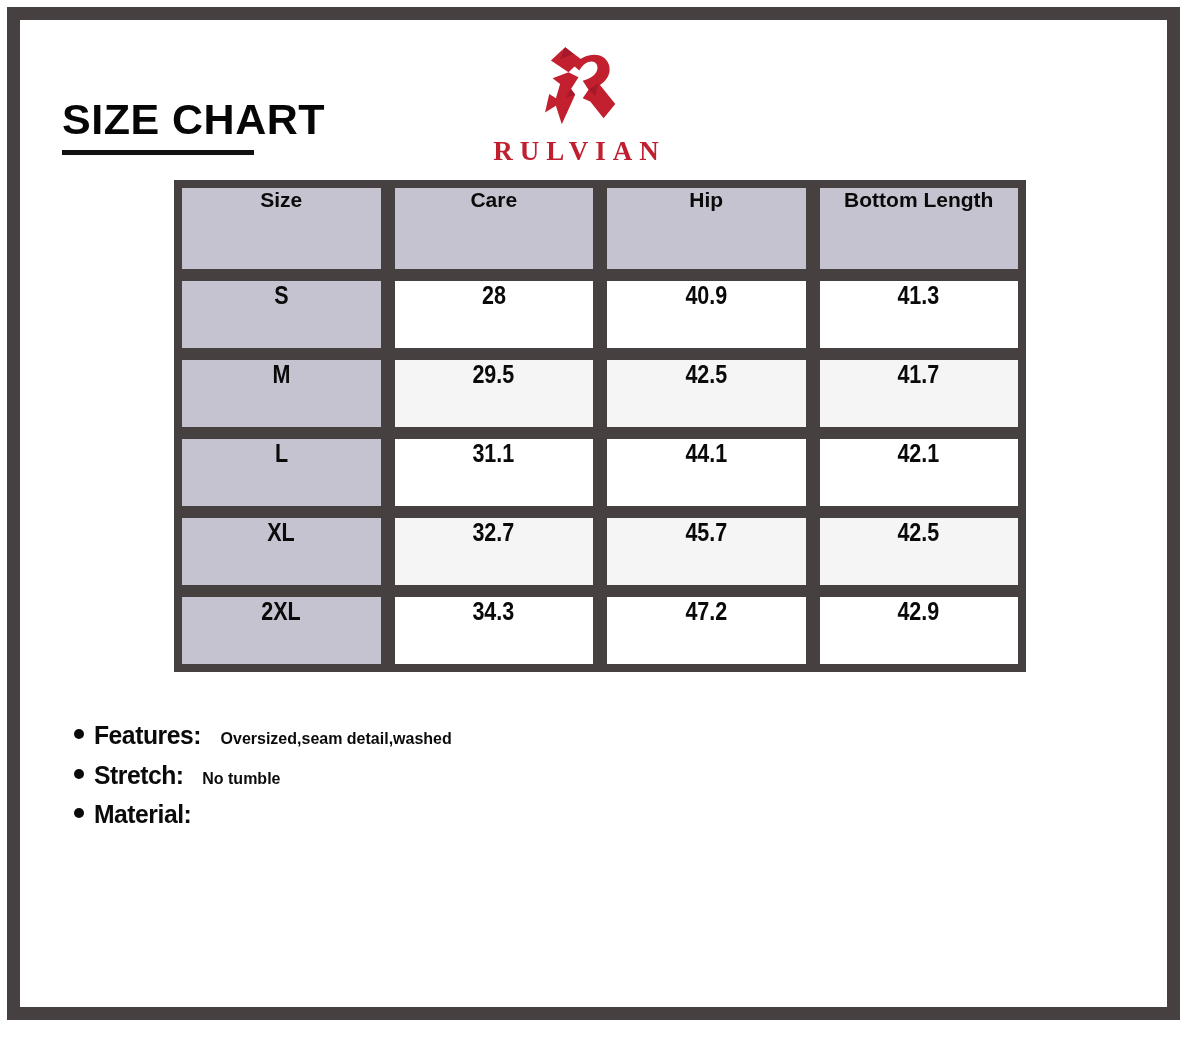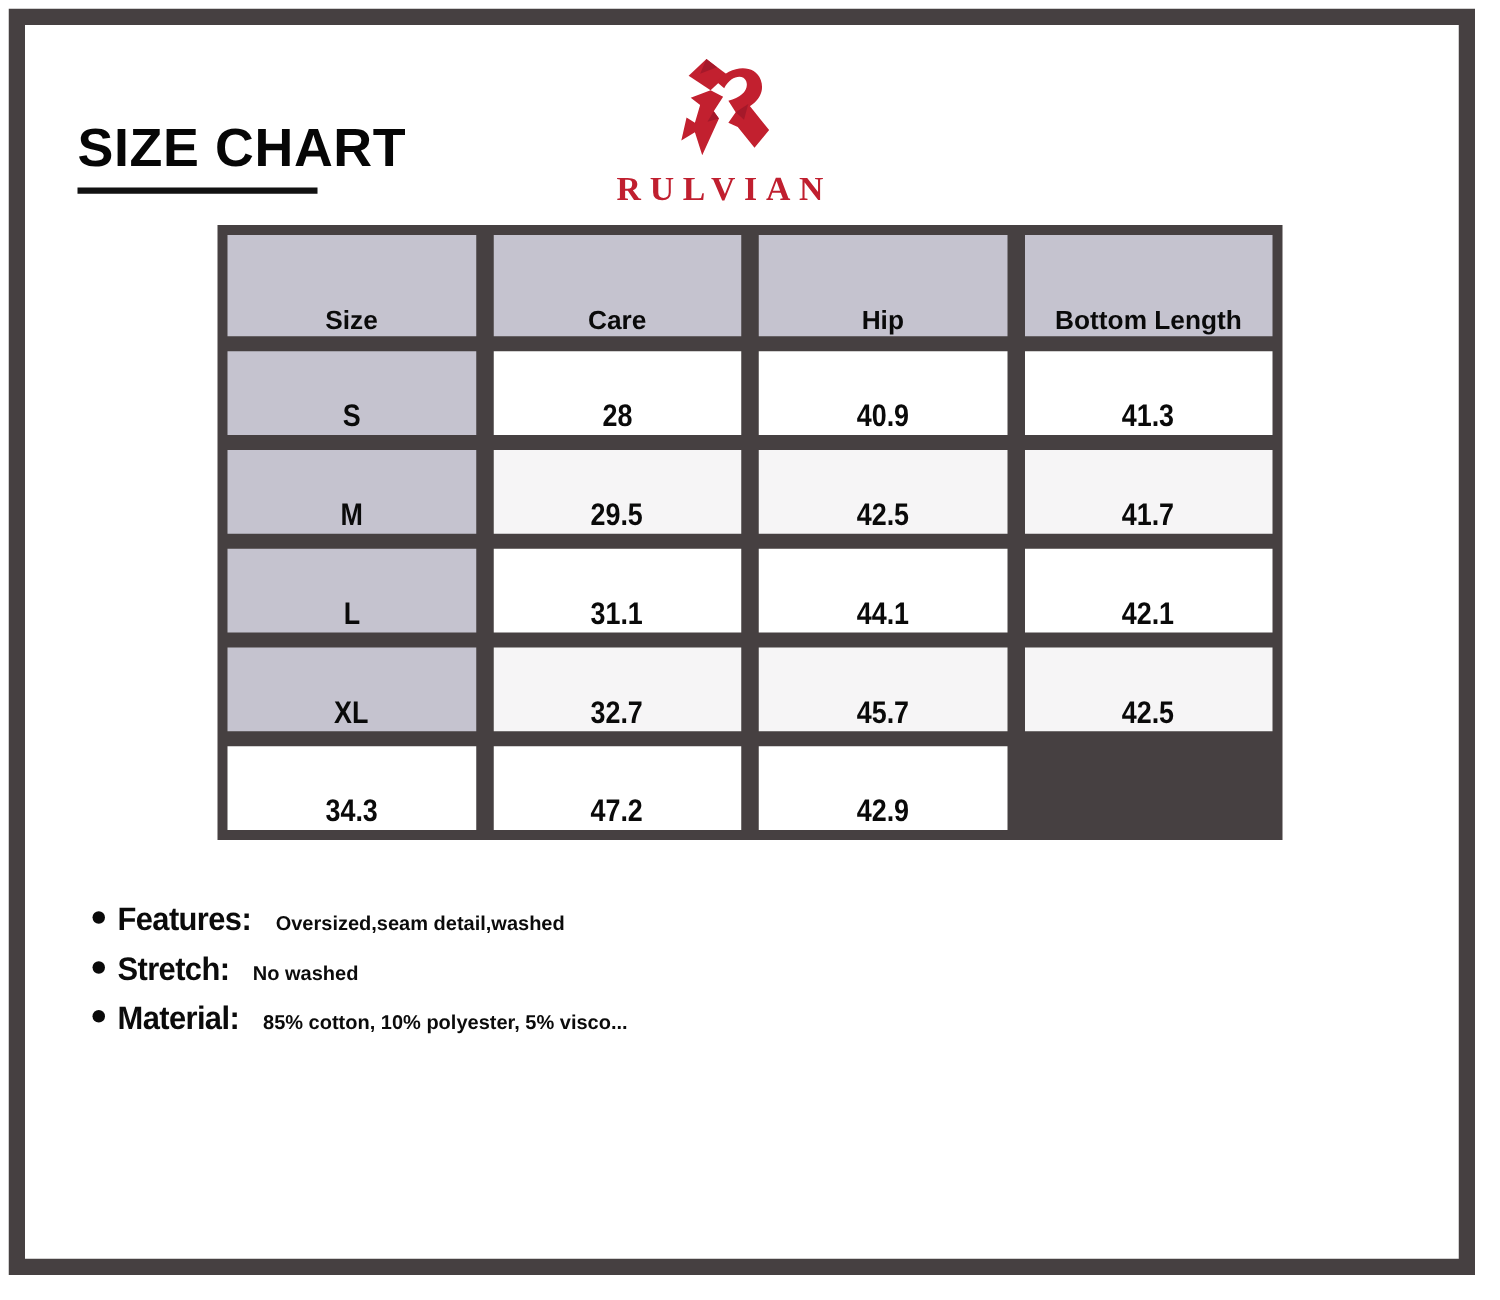--- a/index.html
+++ b/index.html
@@ -14,21 +14,21 @@
   
   .logo{position:absolute;left:426px;top:34px;width:300px;text-align:center;}
   .logo svg{display:block;margin:0 auto;}
   .brand{margin-top:2px;font-family:"Liberation Serif",serif;font-weight:700;
          font-size:27px;letter-spacing:7px;padding-left:7px;color:#c01f2f;}
   
   .size-table{position:absolute;left:174px;top:180px;width:852px;height:492px;
       box-sizing:border-box;background:#464041;padding:8px;
       display:grid;grid-template-columns:repeat(4,1fr);
       grid-template-rows:81px repeat(5,67px);row-gap:12px;column-gap:14px;}
-  .cell{display:flex;align-items:flex-end;justify-content:center;background:#fff;}
+  .cell{display:flex;align-items:flex-start;justify-content:center;background:#fff;}
   .cell.head,.cell.sizecol{background:#c5c3cf;}
   .cell.alt{background:#f6f5f6;}
   .cell .htext{font-size:21px;font-weight:700;color:#0a0a0a;}
   .cell .num{font-size:25px;font-weight:700;transform:scaleX(.86);color:#0a0a0a;}
   
   .details{position:absolute;left:58px;top:704px;list-style:none;margin:16px;padding:0;}
   .details li{display:flex;align-items:baseline;height:28px;margin-bottom:11.5px;}
   .dot{width:10px;height:10px;border-radius:50%;background:#0a0a0a;
        align-self:center;margin-right:10px;flex:0 0 auto;}
   .lbl{font-size:26px;font-weight:700;letter-spacing:-.5px;transform:scaleX(.95);
@@ -122,42 +122,44 @@
     <div class="cell alt">
         <span class="num">32.7</span>
       </div>
     <div class="cell alt">
         <span class="num">45.7</span>
       </div>
     <div class="cell alt">
         <span class="num">42.5</span>
       </div>
 
+    <div class="cell sizecol">
+        <span class="num">2XL</span>
+      </div>
     <div class="cell">
         <span class="num">34.3</span>
       </div>
     <div class="cell">
         <span class="num">47.2</span>
       </div>
     <div class="cell">
         <span class="num">42.9</span>
       </div>
   </div>
 
   <ul class="details">
     <li>
       <span class="dot"></span>
       <span class="lbl">Features:</span>
       <span class="val">Oversized,seam detail,washed</span>
     </li>
     <li>
       <span class="dot"></span>
       <span class="lbl">Stretch:</span>
-      <span class="val">No washed</span>
+      <span class="val">No tumble</span>
     </li>
     <li>
       <span class="dot"></span>
       <span class="lbl">Material:</span>
-      <span class="val">85% cotton, 10% polyester, 5% visco...</span>
     </li>
   </ul>
 
 </div>
 
 </body></html>

